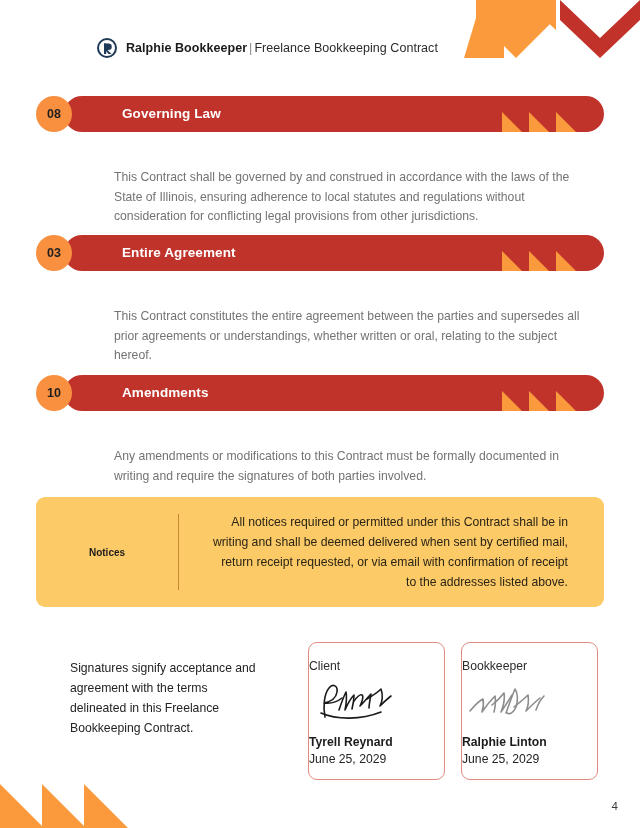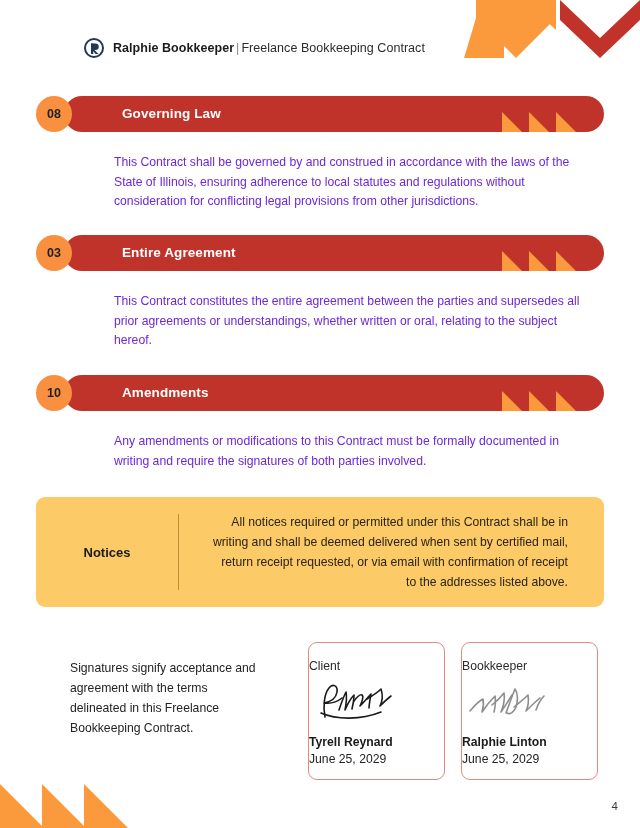--- a/index.html
+++ b/index.html
@@ -17,21 +17,21 @@
     width: 640px;
     height: 828px;
     background: #ffffff;
     overflow: hidden;
   }
 
   
   .header {
     position: absolute;
     top: 38px;
-    left: 36px;
+    left: 49px;
     display: flex;
     align-items: center;
     gap: 9px;
     z-index: 5;
     padding-left: 48px;
   }
   .brand-logo {
     width: 20px;
     height: 20px;
     flex: 0 0 20px;
@@ -126,46 +126,46 @@
     white-space: nowrap;
   }
   .bar-tris {
     position: absolute;
     right: 24px;
     bottom: 0;
     width: 78px;
     height: 20px;
   }
   .sec-body {
-    margin-top: 11px;
+    margin-top: 26px;
     margin-left: 78px;
     width: 476px;
     font-size: 12.2px;
     line-height: 19.6px;
-    color: #6d28d9;
+    color: #737373;
   }
 
   
   .notices {
     position: absolute;
     left: 36px;
     top: 497px;
     width: 568px;
     height: 110px;
     background: #FCCA66;
     border-radius: 9px;
     display: flex;
     align-items: center;
     box-sizing: border-box;
   }
   .notices-label {
     width: 142px;
     flex: 0 0 142px;
     text-align: center;
-    font-size: 13px;
+    font-size: 10px;
     font-weight: bold;
     color: #1b1b1b;
   }
   .notices-rule {
     width: 1px;
     height: 76px;
     background: #C58A33;
     flex: 0 0 1px;
   }
   .notices-text {

